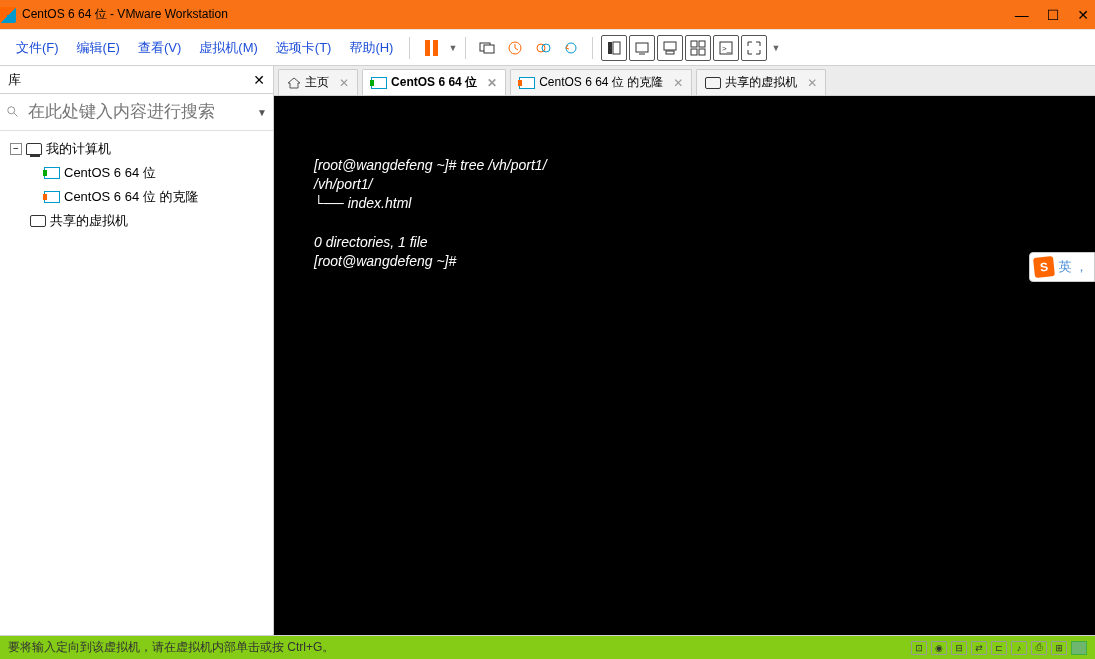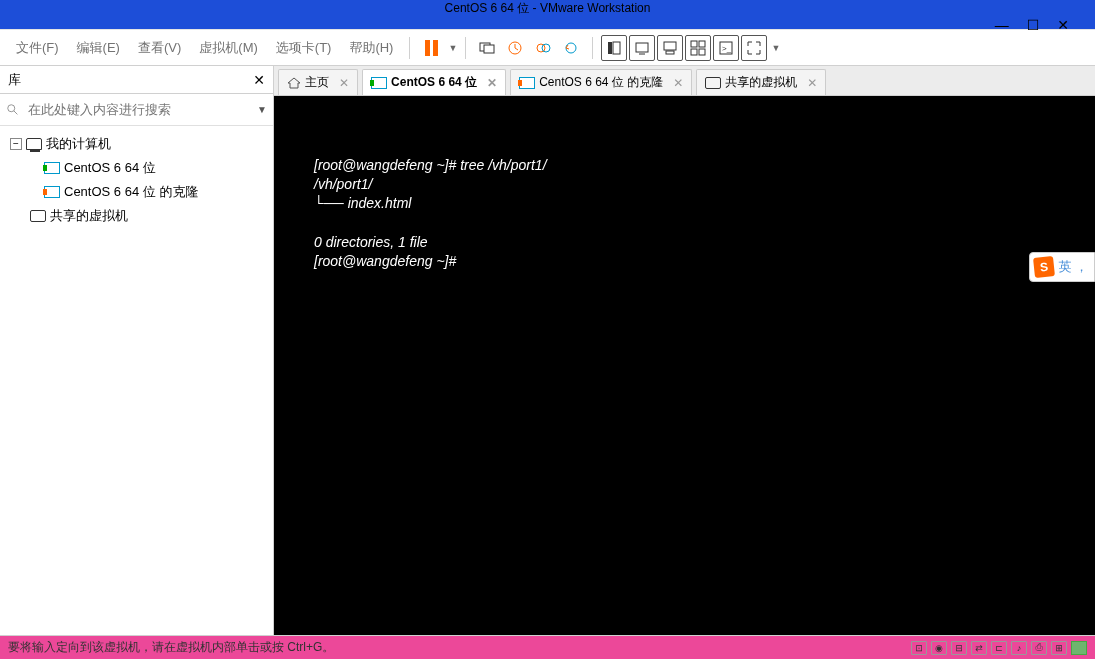--- a/index.html
+++ b/index.html
@@ -1,46 +1,46 @@
 <!DOCTYPE html>
 <html><head>
 <meta charset="utf-8">
 <style>
 * { box-sizing: border-box; margin: 0; padding: 0; font-family: "Microsoft YaHei", Arial, sans-serif; }
 body { width: 1095px; height: 659px; background: #fff; overflow: hidden; position: relative; display: flex; flex-direction: column; }
 
 
-.titlebar { height: 30px; display: flex; align-items: center; padding: 0 20px; background: #1d4ed8; border-bottom: 1px solid #e5e5e5; flex-direction: column; }
+.titlebar { height: 30px; display: flex; align-items: center; padding: 0 0; background: #f97316; border-bottom: 1px solid #e5e5e5; }
 .titlebar .app-icon { width: 16px; height: 16px; background: linear-gradient(135deg,#f60 0%,#f60 50%,#09c 50%,#09c 100%); border-radius: 2px; margin-right: 6px; }
 .titlebar .title { font-size: 12px; color: #000; }
 .titlebar .win-controls { margin-left: auto; display: flex; gap: 18px; padding-right: 6px; }
 .titlebar .win-controls span { font-size: 14px; cursor: pointer; font-family: "Segoe UI Symbol", sans-serif; }
 
 
 .menubar { height: 36px; display: flex; align-items: center; padding: 0 8px; background: #fff; border-bottom: 1px solid #d0d0d0; gap: 2px; }
-.menubar .menu-item { font-size: 13px; color: #737373; padding: 4px 8px; cursor: pointer; }
+.menubar .menu-item { font-size: 13px; color: #1d4ed8; padding: 4px 8px; cursor: pointer; }
 .menubar .sep { width: 1px; height: 22px; background: #d0d0d0; margin: 0 6px; }
 .tb-btn { width: 26px; height: 26px; display: inline-flex; align-items: center; justify-content: center; cursor: pointer; border-radius: 2px; }
 .tb-btn svg { width: 16px; height: 16px; }
 .pause-icon { display: inline-flex; gap: 3px; }
 .pause-icon span { width: 5px; height: 16px; background: #f60; }
 .dropdown-caret { font-size: 9px; color: #666; margin-left: 2px; }
 .btn-border { border: 1px solid #555; border-radius: 2px; }
 
 
 .main { flex: 1; display: flex; min-height: 0; }
 
 
 .library { width: 274px; border-right: 1px solid #d0d0d0; display: flex; flex-direction: column; background: #fff; }
 .lib-header { height: 28px; display: flex; align-items: center; padding: 0 8px; border-bottom: 1px solid #d0d0d0; }
 .lib-header .lbl { font-size: 13px; }
 .lib-header .close { margin-left: auto; font-size: 14px; cursor: pointer; }
 .search-row { padding: 4px; border-bottom: 1px solid #e0e0e0; display: flex; align-items: center; gap: 4px; }
 .search-row .sicon { width: 18px; height: 18px; display: inline-flex; align-items: center; justify-content: center; }
-.search-row input { flex: 1; border: none; outline: none; font-size: 13px; color: #14532d; padding: 4px 2px; }
+.search-row input { flex: 1; border: none; outline: none; font-size: 17px; color: #14532d; padding: 4px 2px; }
 .search-row .caret { font-size: 10px; color: #555; cursor: pointer; padding: 2px; }
 .tree { padding: 6px 4px; font-size: 13px; }
 .tree-row { display: flex; align-items: center; gap: 4px; padding: 3px 2px; cursor: pointer; }
 .tree-row.l1 { padding-left: 6px; }
 .tree-row.l2 { padding-left: 40px; }
 .toggle { width: 12px; height: 12px; border: 1px solid #888; display: inline-flex; align-items: center; justify-content: center; font-size: 10px; line-height: 1; }
 .tree-icon { width: 16px; height: 12px; display: inline-block; }
 .vm-off { background:#fff; border:1px solid #09c; position:relative; }
 .vm-off::after { content:""; position:absolute; left:-2px; top:2px; width:4px; height:6px; background:#f60; }
 .vm-on { background:#fff; border:1px solid #09c; position:relative; }
@@ -54,21 +54,21 @@
 .tabs { height: 30px; display: flex; align-items: flex-end; padding: 0 4px; gap: 0; background: #ececec; border-bottom: 1px solid #d0d0d0; }
 .tab { height: 26px; display: flex; align-items: center; padding: 0 8px; font-size: 12px; background: #f4f4f4; border: 1px solid #ccc; border-bottom: none; margin-right: 4px; cursor: pointer; gap: 4px; border-radius: 2px 2px 0 0; }
 .tab.active { background: #fff; font-weight: bold; }
 .tab .tclose { font-size: 12px; color: #999; margin-left: 6px; }
 .home-icon { width: 14px; height: 12px; display: inline-flex; align-items: center; justify-content: center; }
 
 .terminal { flex: 1; background: #000; color: #fff; font-family: "Courier New", monospace; font-size: 14px; padding: 60px 40px 20px 40px; position: relative; white-space: pre; line-height: 1.3; overflow: hidden; font-style: italic; }
 .terminal .annot { color: #cc0000; font-family: "Microsoft YaHei", sans-serif; font-size: 16px; white-space: normal; margin-top: 30px; }
 
 
-.statusbar { height: 24px; background: #ec4899; border-top: 1px solid #d0d0d0; display: flex; align-items: center; padding: 0 8px; font-size: 12px; color: #333; }
+.statusbar { height: 24px; background: #84cc16; border-top: 1px solid #d0d0d0; display: flex; align-items: center; padding: 0 8px; font-size: 12px; color: #333; }
 .status-icons { margin-left: auto; display: flex; gap: 4px; align-items: center; }
 .status-icons .sic { width: 16px; height: 14px; display: inline-flex; align-items: center; justify-content: center; border:1px solid #999; border-radius:1px; font-size:9px; }
 .status-icons .sq { width: 16px; height: 14px; background: #6eb56e; border:1px solid #4a4; }
 
 
 .ime { position: absolute; right: 0; top: 252px; height: 30px; background: #fff; border: 1px solid #ccc; border-radius: 4px 0 0 4px; display: flex; align-items: center; padding: 0 6px 0 4px; gap: 4px; box-shadow: 0 1px 3px rgba(0,0,0,.15); }
 .ime .logo { width: 20px; height: 20px; background: #f60; color: #fff; font-weight: bold; font-size: 12px; display: inline-flex; align-items: center; justify-content: center; border-radius: 3px; transform: rotate(-6deg); }
 .ime .txt { font-size: 13px; color: #4a90d9; }
 </style>
 </head>

